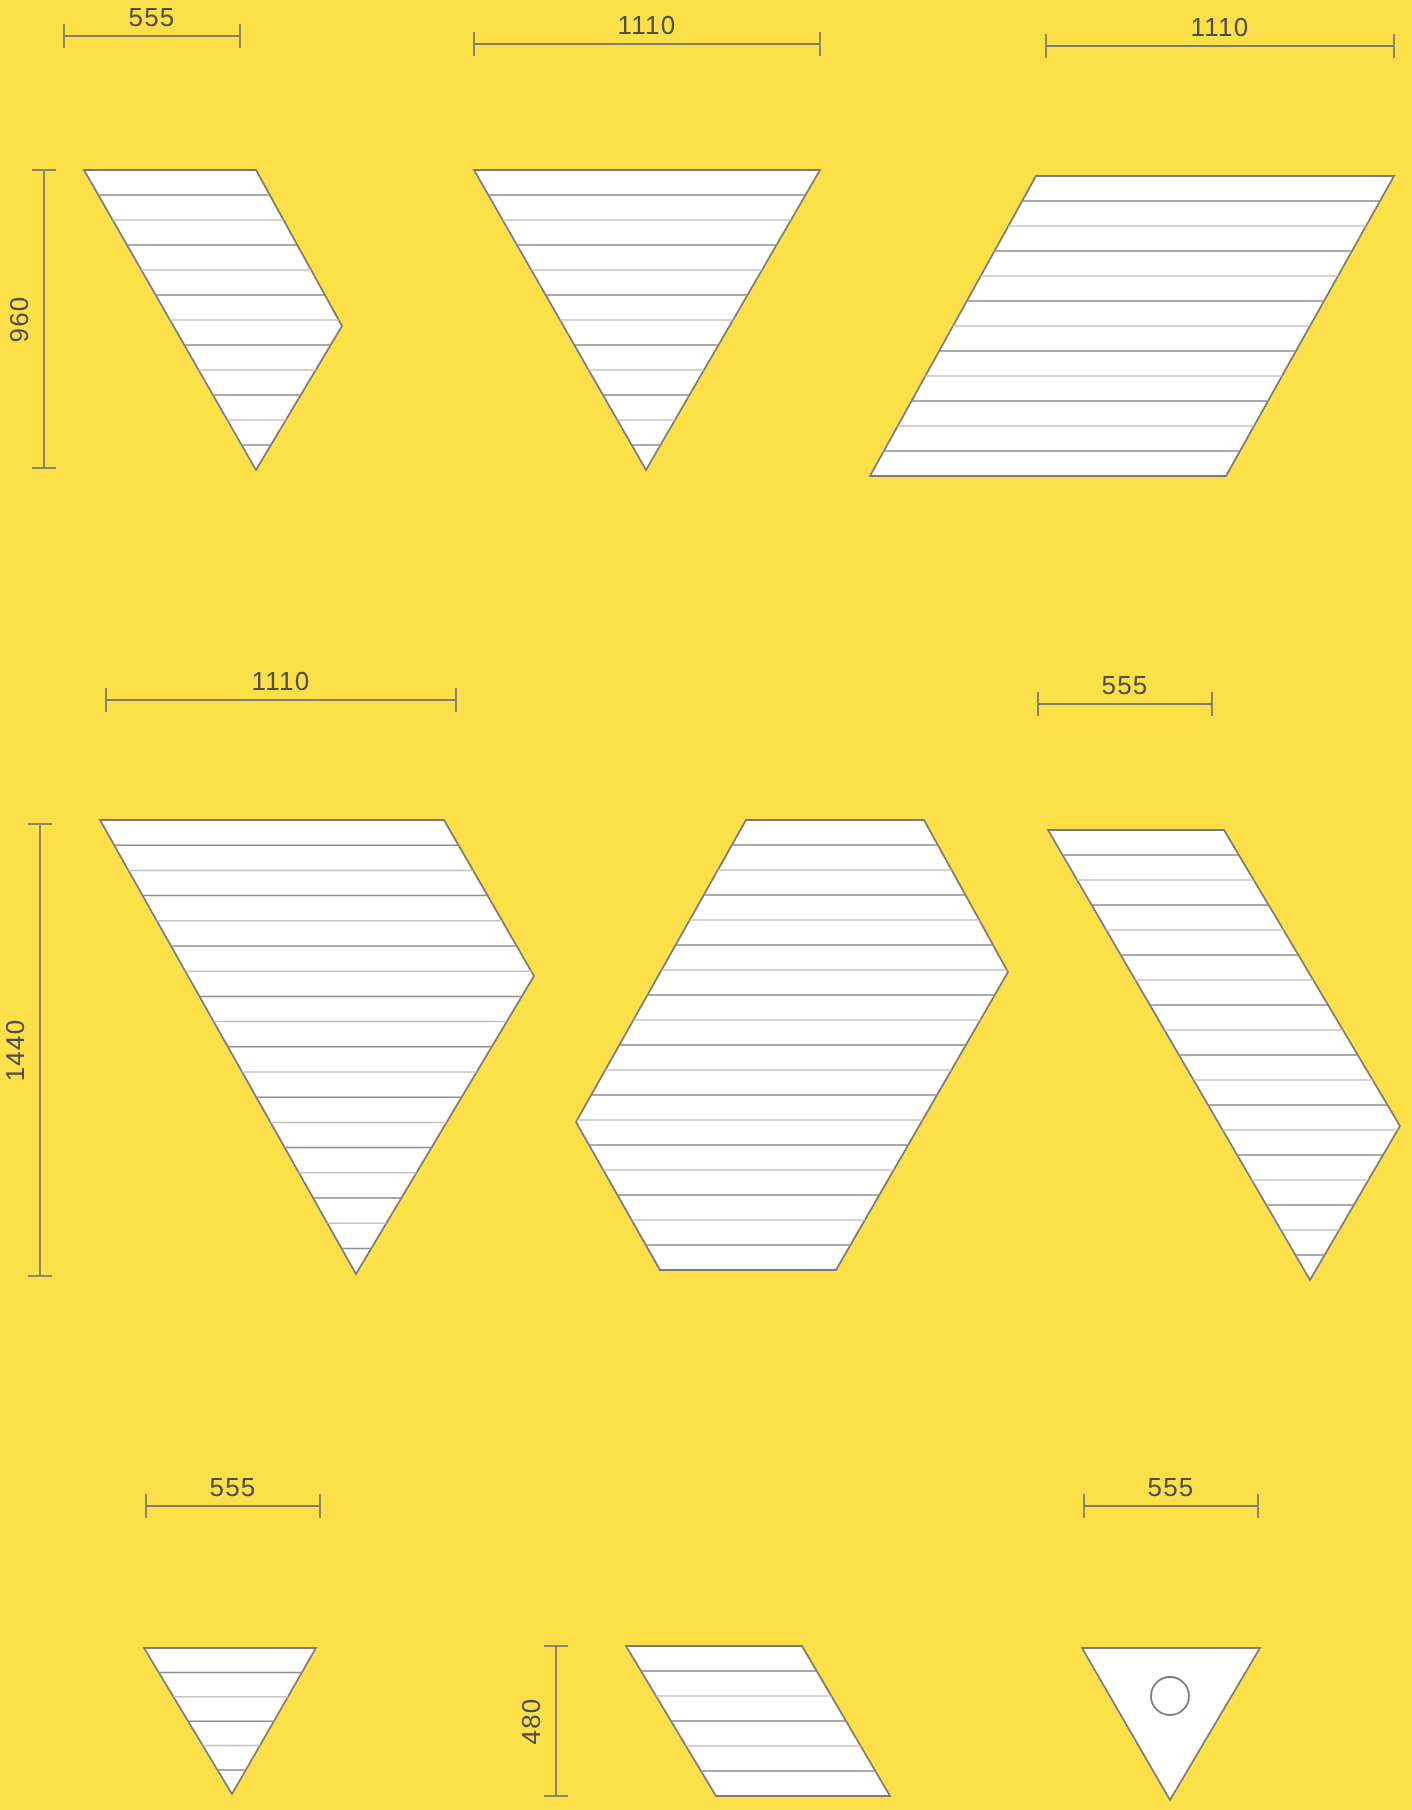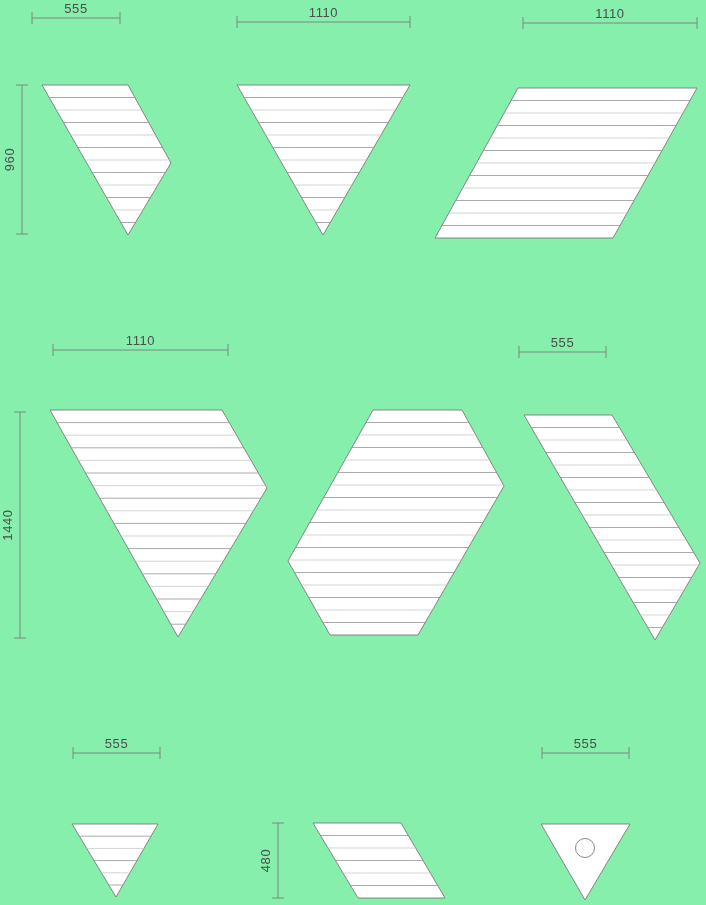--- a/index.html
+++ b/index.html
@@ -4,21 +4,21 @@
 <style>
   html, body {
     margin: 0;
     padding: 0;
     background: #ffffff;
   }
   .sheet {
     position: relative;
     width: 706px;
     height: 905px;
-    background: #86efac;
+    background: #fde047;
     overflow: hidden;
   }
   svg {
     display: block;
   }
   svg text {
     font-family: "Liberation Sans", sans-serif;
     font-size: 13px;
     letter-spacing: 0.6px;
     font-weight: 400;

